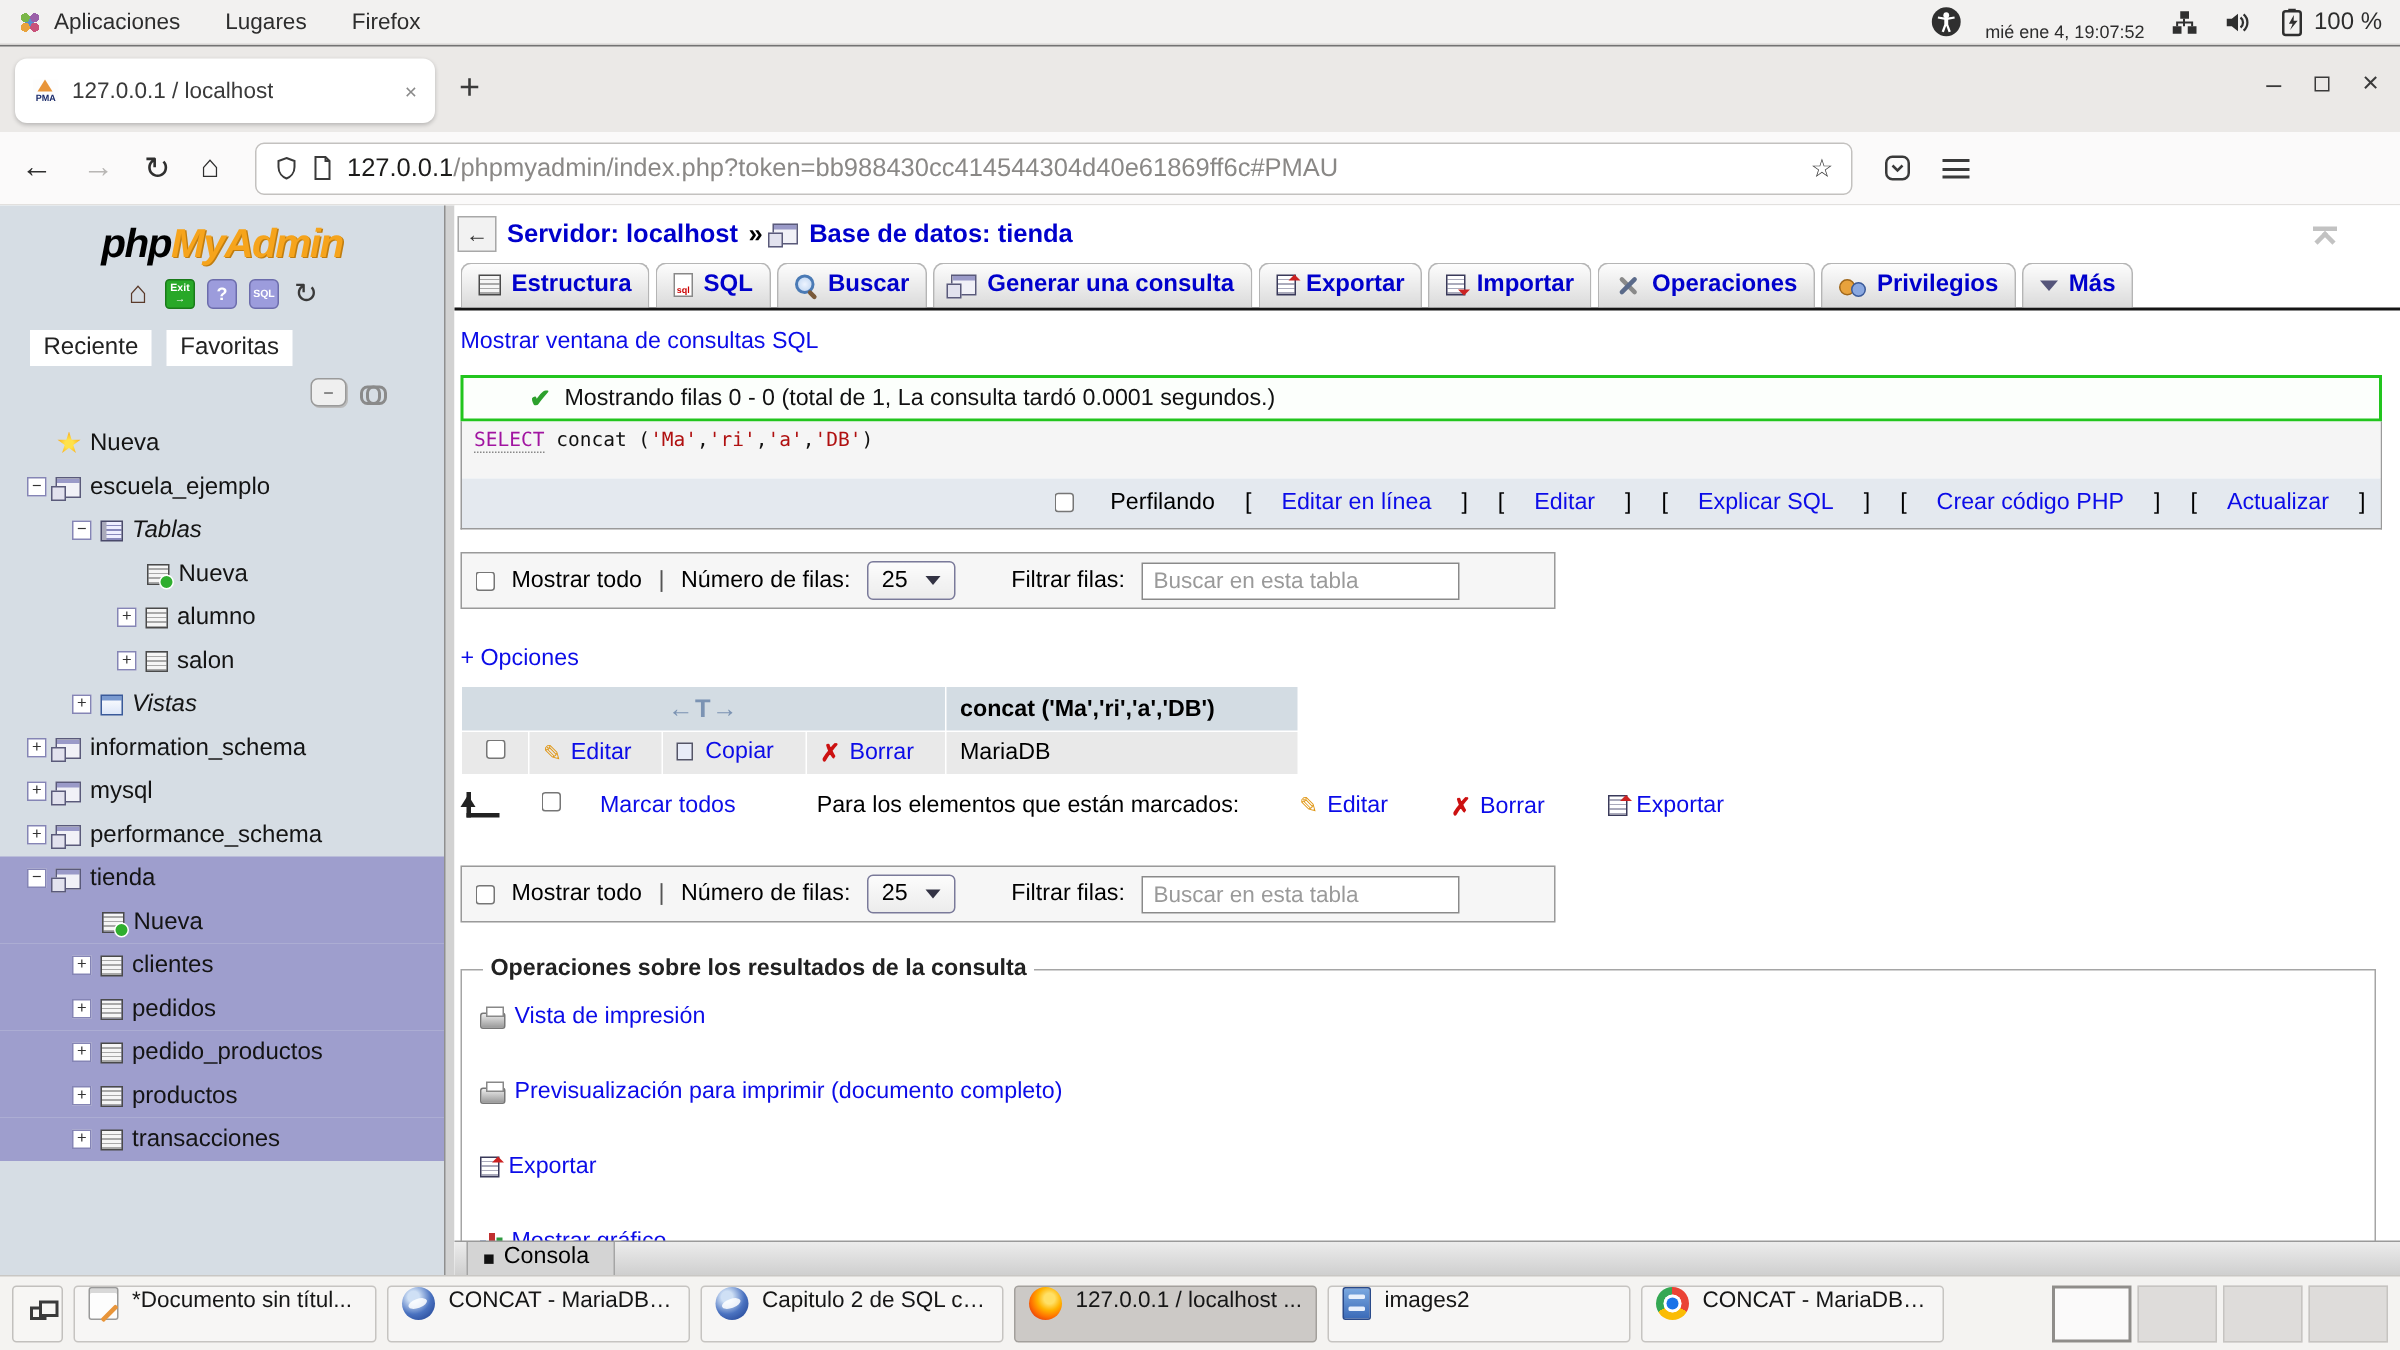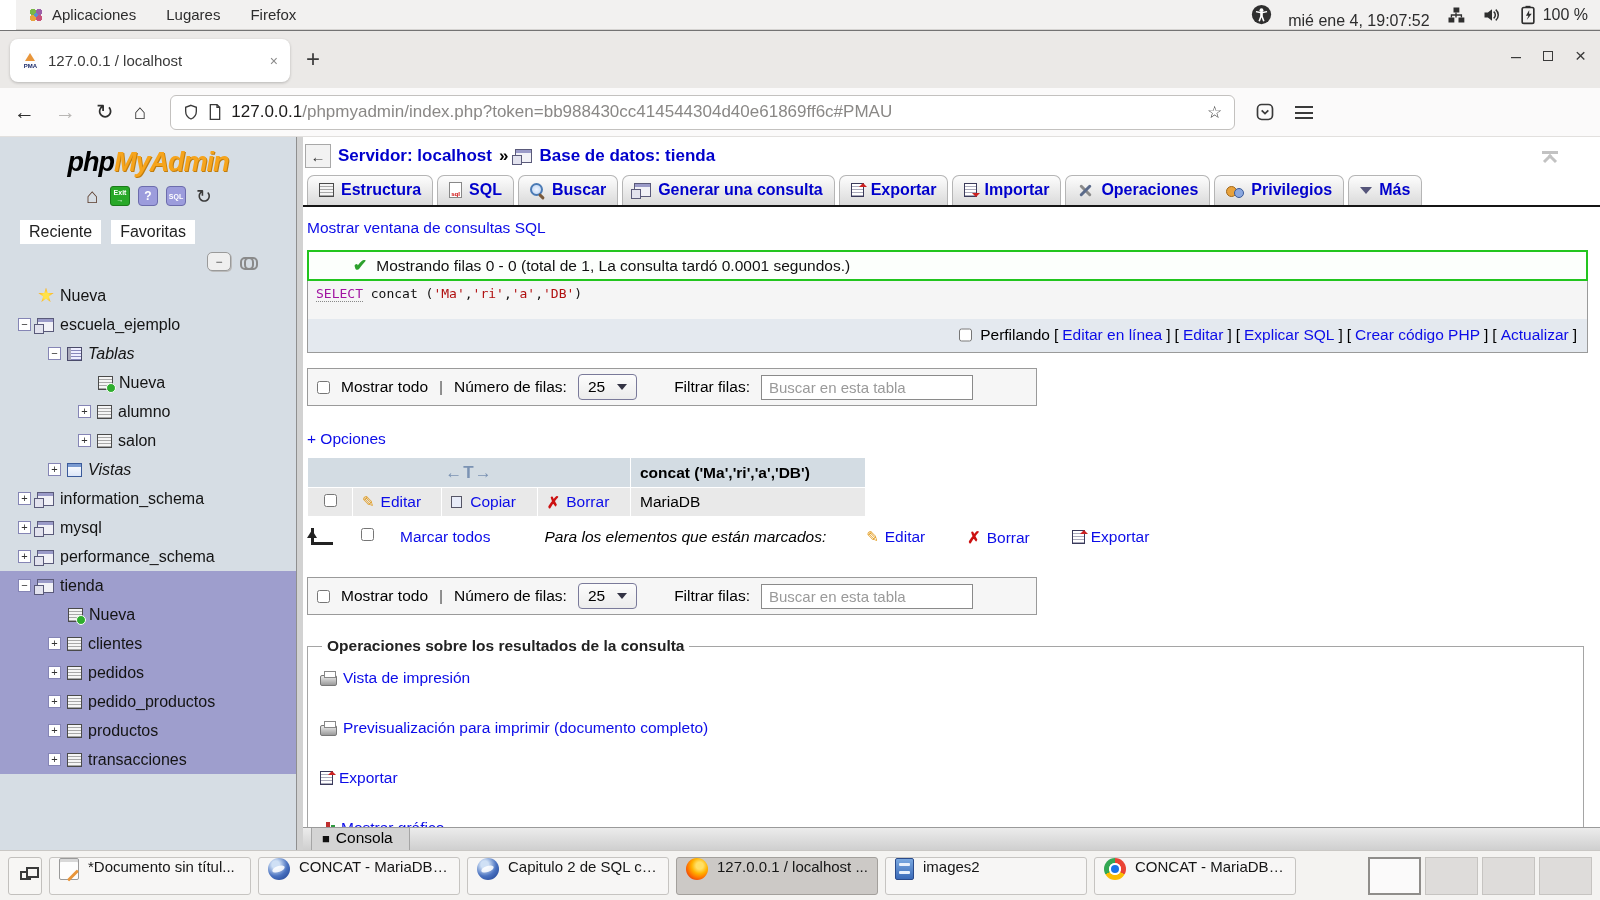--- a/index.html
+++ b/index.html
@@ -1,30 +1,30 @@
 <!DOCTYPE html>
 <html><head>
 <meta charset="utf-8">
 <style>
   * { margin:0; padding:0; box-sizing:border-box; }
   html,body { width:1600px; height:900px; overflow:hidden; font-family:"Liberation Sans", sans-serif; background:#fff; }
   .i { display:inline-block; vertical-align:middle; flex:none; }
 
   
-  #sysbar { position:absolute; top:0; left:16px; right:0; height:30px; background:#f2f1f0; border-bottom:1px solid #d5d3d1; display:flex; align-items:center; padding:0 12px; font-size:15px; color:#2d2d2d; z-index:50; }
+  #sysbar { position:absolute; top:0; left:0; right:0; height:30px; background:#f2f1f0; border-bottom:1px solid #d5d3d1; display:flex; align-items:center; padding:0 12px; font-size:15px; color:#2d2d2d; z-index:50; }
   .sysmenu { display:flex; align-items:center; gap:8px; margin-right:30px; cursor:default; }
   .distro { width:16px; height:16px; background:
       radial-gradient(circle at 30% 30%, #7ab648 0 3px, transparent 3px),
       radial-gradient(circle at 70% 30%, #9a5fa8 0 3px, transparent 3px),
       radial-gradient(circle at 30% 70%, #e8a33d 0 3px, transparent 3px),
       radial-gradient(circle at 70% 70%, #c8527a 0 3px, transparent 3px),
       radial-gradient(circle at 50% 50%, #5a8fd0 0 3px, transparent 3px); }
   #sys-right { margin-left:auto; display:flex; align-items:center; gap:16px; }
   .a11y { width:21px; height:21px; }
-  #sys-clock { font-size:16px;margin-top:12px; }
+  #sys-clock { font-size:12px;margin-top:12px; }
   .sysicon { width:20px; height:20px; }
   #sys-batt { display:flex; align-items:center; gap:5px; font-size:16px; }
 
   
   #tabbar { position:absolute; top:30px; left:0; right:0; height:58px; background:#ebe9e7; border-top:1px solid #737373; }
   .btab { position:absolute; left:10px; top:8px; width:280px; height:43px; background:#fff; border-radius:8px; box-shadow:0 1px 3px rgba(0,0,0,.22); display:flex; align-items:center; padding:0 12px; gap:9px; }
   .favicon-pma { width:17px; height:16px; background:#fdfdfd; position:relative; font-weight:bold; font-size:6px; color:#1a2a6a; display:flex; align-items:flex-end; justify-content:center; }
   .favicon-pma::before { content:""; position:absolute; top:0; left:3px; border-left:5px solid transparent; border-right:5px solid transparent; border-bottom:8px solid #e8953a; }
   .btab-title { font-size:15px; color:#3a3a3a; white-space:nowrap; overflow:hidden; }
   .btab-close { margin-left:auto; color:#8a8a8a; font-size:14px; cursor:default; }
@@ -117,21 +117,21 @@
   .cmain { padding:12px 12px 0 4px; font-size:15.5px; }
   .plink { color:#0c0ce8; text-decoration:none; font-size:15.5px; cursor:pointer; }
 
   .success { margin-top:13px; border:2px solid #22c51e; background:#fcfffc; height:31px; display:flex; align-items:center; padding-left:44px; gap:9px; font-size:15.5px; color:#111; }
   .ckmark { color:#2da12d; font-size:17px; font-weight:bold; }
 
   .sqlblock { border:1px solid #9a9a9a; border-top:none; }
   .sqlquery { background:#f5f5f5; padding:5px 8px 18px; font-family:"DejaVu Sans Mono", monospace; font-size:13px; color:#111; }
   .kw { color:#a114a1; border-bottom:1px dotted #888; }
   .str { color:#b01010; }
-  .profrow { background:#e4e9ef; padding:7px 10px 8px; display:flex; justify-content:flex-end; gap:4px; font-size:15.5px; }
+  .profrow { background:#e4e9ef; padding:7px 10px 8px; display:flex; justify-content:flex-end; gap:20px; font-size:15.5px; }
   .profrow input { margin-right:4px; }
 
   .rcbar { margin-top:15px; width:730px; border:1px solid #9a9a9a; background:#f6f6f6; padding:5px 9px; display:flex; align-items:center; gap:11px; font-size:15.5px; }
   .selectbox { border:1px solid #7a7a9a; border-radius:4px; background:linear-gradient(#fcfcfc,#ececec); padding:3px 9px; display:inline-flex; align-items:center; gap:12px; font-size:15.5px; cursor:pointer; }
   .tri-sm { width:0; height:0; border-left:5px solid transparent; border-right:5px solid transparent; border-top:6px solid #334; }
   .filter-in { width:212px; height:25px; border:1px solid #8a8a8a; font-size:15px; padding:0 7px; font-family:"Liberation Sans", sans-serif; }
   .filter-in::placeholder { color:#9a9a9a; }
   .sep { color:#555; }
 
   .optlink { display:inline-block; margin-top:24px; }
@@ -144,21 +144,21 @@
   .td-val { background:#f4f4f4; width:234px; }
   .actlink { display:inline-flex; align-items:center; gap:6px; color:#0c0ce8; text-decoration:none; cursor:pointer; }
   .pencil { color:#e09510; font-size:15px; }
   .redx { color:#cc1111; font-weight:bold; font-size:16px; font-style:normal; }
   .ic-copy { width:11px; height:12px; border:1px solid #556; background:#e8ecf8; position:relative; margin-right:2px; }
   .ic-copy::before { content:""; position:absolute; left:3px; top:-4px; width:10px; height:11px; border:1px solid #556; background:#f8f8ff; z-index:-1; }
 
   .markrow { display:flex; align-items:flex-start; gap:26px; margin:11px 0 0 4px; font-size:15.5px; }
   .cornerarrow { width:22px; height:17px; border-left:3px solid #222; border-bottom:3px solid #222; position:relative; margin-right:2px; }
   .cornerarrow::before { content:""; position:absolute; left:-7px; top:-3px; border:5.5px solid transparent; border-bottom:8px solid #222; }
-  .markcap { font-style:italic; margin:0 14px 16px 28px; }
+  .markcap { margin:0 14px 16px 28px; }
   .markrow .actlink { margin-right:16px; }
 
   fieldset.ops { margin-top:22px; border:1px solid #a5a5a5; padding:10px 12px 16px; margin-right:4px; }
   fieldset.ops legend { font-weight:bold; font-size:15.5px; padding:0 5px; margin-left:2px; color:#222; }
   .opsrow { display:flex; align-items:flex-start; gap:32px; margin-top:4px; flex-wrap:nowrap;flex-direction:column; }
   .ic-printer { width:17px; height:11px; background:linear-gradient(#ececec,#9a9a9a); border:1px solid #777; border-radius:2px; position:relative; margin-top:5px; }
   .ic-printer::before { content:""; position:absolute; left:3px; top:-5px; width:10px; height:5px; background:#fff; border:1px solid #888; }
   .ic-chart { width:15px; height:14px; display:inline-flex; align-items:flex-end; gap:1.5px; }
   .ic-chart i { display:block; width:4px; }
   .ic-chart i:nth-child(1) { height:8px; background:#3a62b0; }

